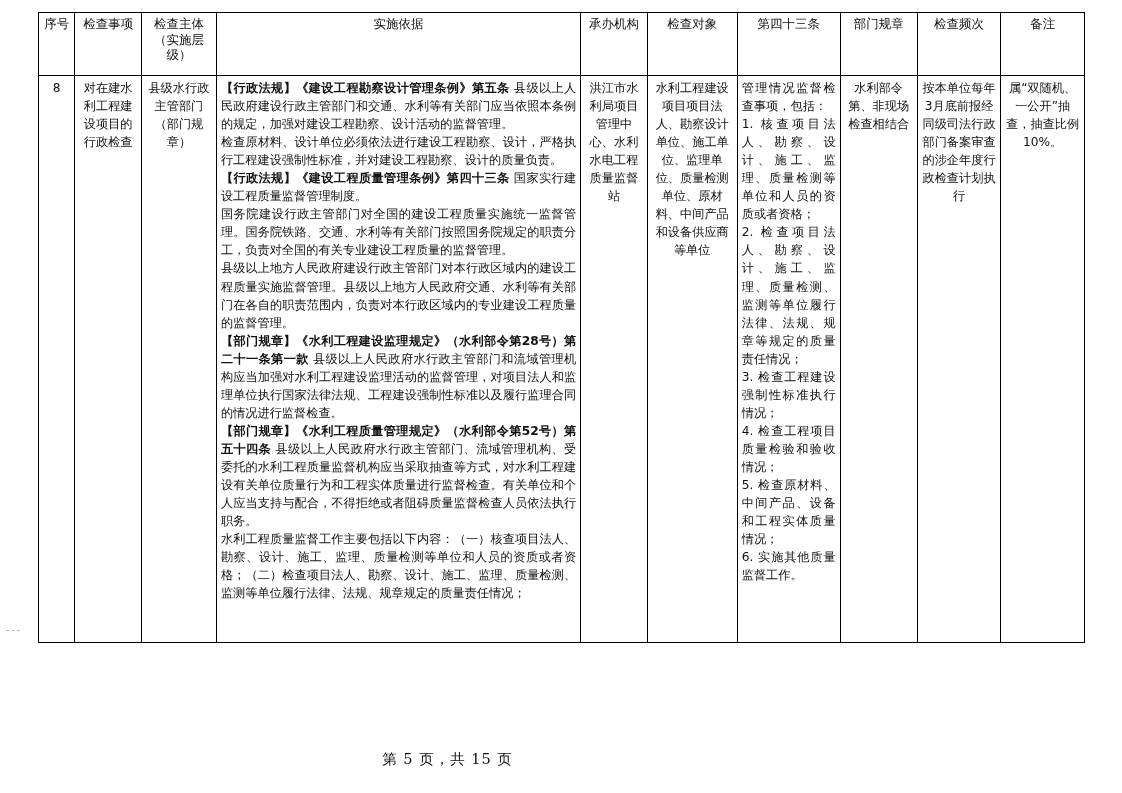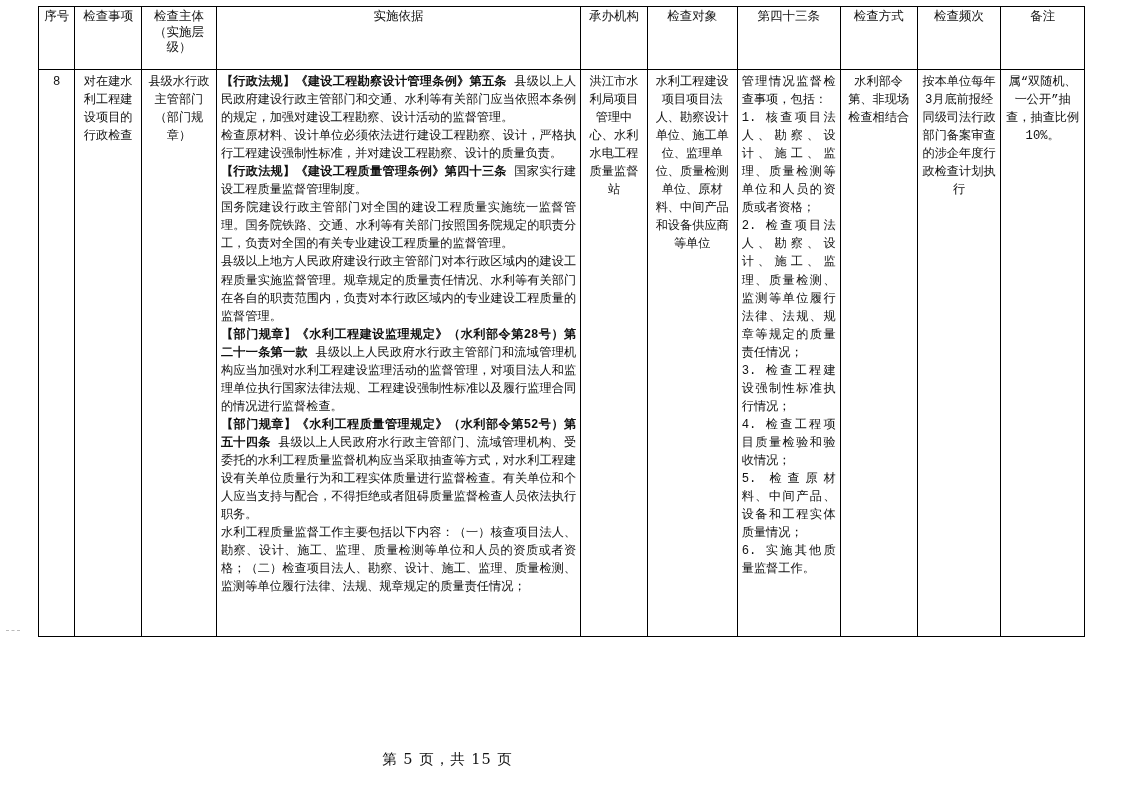--- a/index.html
+++ b/index.html
@@ -17,25 +17,24 @@
   }
   .page {
     position: absolute;
     left: 0; top: 0;
     width: 1122px;
     height: 793px;
   }
   table.doc-table {
     position: absolute;
     left: 38px;
-    top: 6px;
+    top: 12px;
     width: 1047px;
     border-collapse: collapse;
     table-layout: fixed;
-    font-family: Liberation Mono, monospace;
   }
   table.doc-table td, table.doc-table th {
     border: 1px solid #000;
     vertical-align: top;
     padding: 3px 4px;
     font-weight: normal;
   }
   thead td {
     text-align: center;
     vertical-align: middle;
@@ -124,36 +123,36 @@
     </colgroup>
     <thead>
       <tr>
         <td>序号</td>
         <td>检查事项</td>
         <td>检查主体（实施层级）</td>
         <td>实施依据</td>
         <td>承办机构</td>
         <td>检查对象</td>
         <td>第四十三条</td>
-        <td>检查方式</td>
+        <td>部门规章</td>
         <td>检查频次</td>
         <td>备注</td>
       </tr>
     </thead>
     <tbody>
       <tr>
         <td class="cell-center-mid">8</td>
         <td class="cell-center-mid">对在建水利工程建设项目的行政检查</td>
         <td class="cell-center-mid">县级水行政主管部门（部门规章）</td>
         <td class="basis-body cell-just" id="basis-cell">
             <p><span class="bold">【行政法规】《建设工程勘察设计管理条例》第五条</span><span> 县级以上人民政府建设行政主管部门和交通、水利等有关部门应当依照本条例的规定，加强对建设工程勘察、设计活动的监督管理。</span></p>
             <p>检查原材料、设计单位必须依法进行建设工程勘察、设计，严格执行工程建设强制性标准，并对建设工程勘察、设计的质量负责。</p>
             <p><span class="bold">【行政法规】《建设工程质量管理条例》第四十三条</span><span> 国家实行建设工程质量监督管理制度。</span></p>
             <p>国务院建设行政主管部门对全国的建设工程质量实施统一监督管理。国务院铁路、交通、水利等有关部门按照国务院规定的职责分工，负责对全国的有关专业建设工程质量的监督管理。</p>
-            <p>县级以上地方人民政府建设行政主管部门对本行政区域内的建设工程质量实施监督管理。规章规定的质量责任情况、水利等有关部门在各自的职责范围内，负责对本行政区域内的专业建设工程质量的监督管理。</p>
+            <p>县级以上地方人民政府建设行政主管部门对本行政区域内的建设工程质量实施监督管理。县级以上地方人民政府交通、水利等有关部门在各自的职责范围内，负责对本行政区域内的专业建设工程质量的监督管理。</p>
             <p><span class="bold">【部门规章】《水利工程建设监理规定》（水利部令第28号）第二十一条第一款</span><span> 县级以上人民政府水行政主管部门和流域管理机构应当加强对水利工程建设监理活动的监督管理，对项目法人和监理单位执行国家法律法规、工程建设强制性标准以及履行监理合同的情况进行监督检查。</span></p>
             <p><span class="bold">【部门规章】《水利工程质量管理规定》（水利部令第52号）第五十四条</span><span> 县级以上人民政府水行政主管部门、流域管理机构、受委托的水利工程质量监督机构应当采取抽查等方式，对水利工程建设有关单位质量行为和工程实体质量进行监督检查。有关单位和个人应当支持与配合，不得拒绝或者阻碍质量监督检查人员依法执行职务。</span></p>
             <p>水利工程质量监督工作主要包括以下内容：（一）核查项目法人、勘察、设计、施工、监理、质量检测等单位和人员的资质或者资格；（二）检查项目法人、勘察、设计、施工、监理、质量检测、监测等单位履行法律、法规、规章规定的质量责任情况；</p>
           </td>
         <td class="cell-center-mid">洪江市水利局项目管理中心、水利水电工程质量监督站</td>
         <td class="cell-center-mid">水利工程建设项目项目法人、勘察设计单位、施工单位、监理单位、质量检测单位、原材料、中间产品和设备供应商等单位</td>
         <td class="cell-center-mid cell-just" id="content-cell">
             <div class="vtext">管理情况监督检查事项，包括：</div>
             <div class="vtext">1. 核查项目法人、勘察、设计、施工、监理、质量检测等单位和人员的资质或者资格；</div>
             <div class="vtext">2. 检查项目法人、勘察、设计、施工、监理、质量检测、监测等单位履行法律、法规、规章等规定的质量责任情况；</div>

